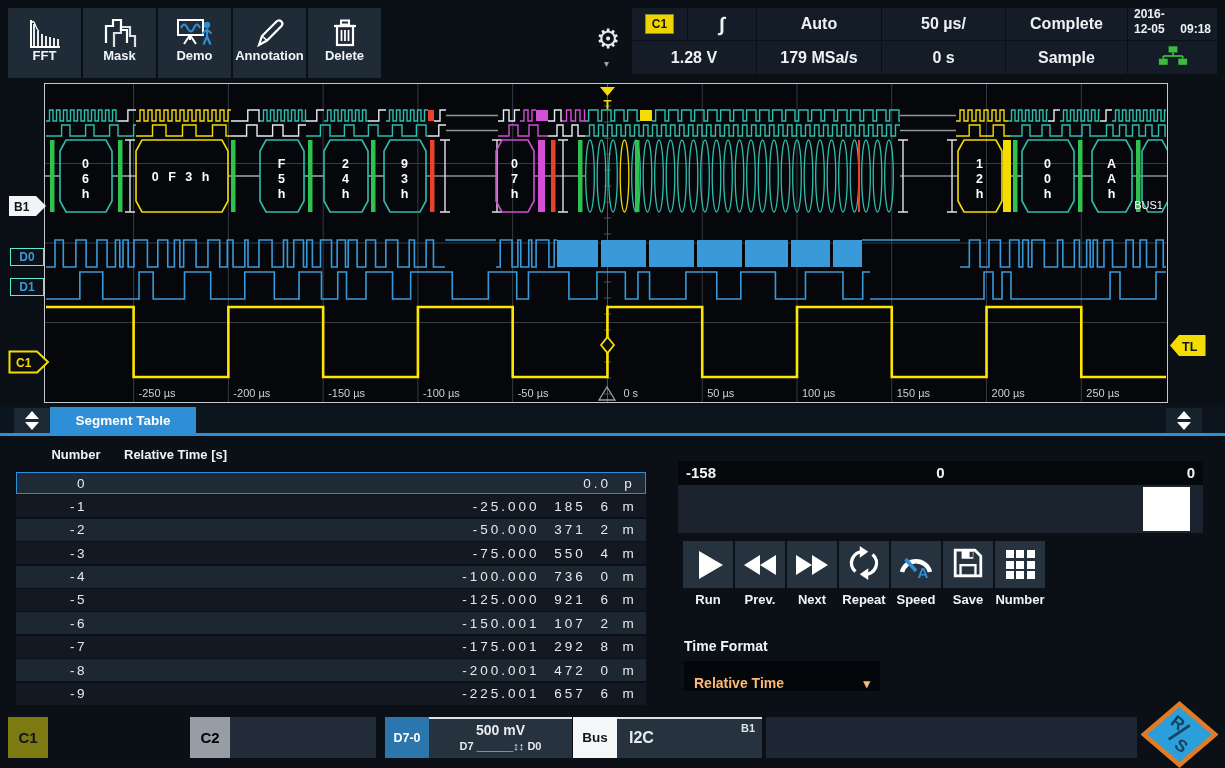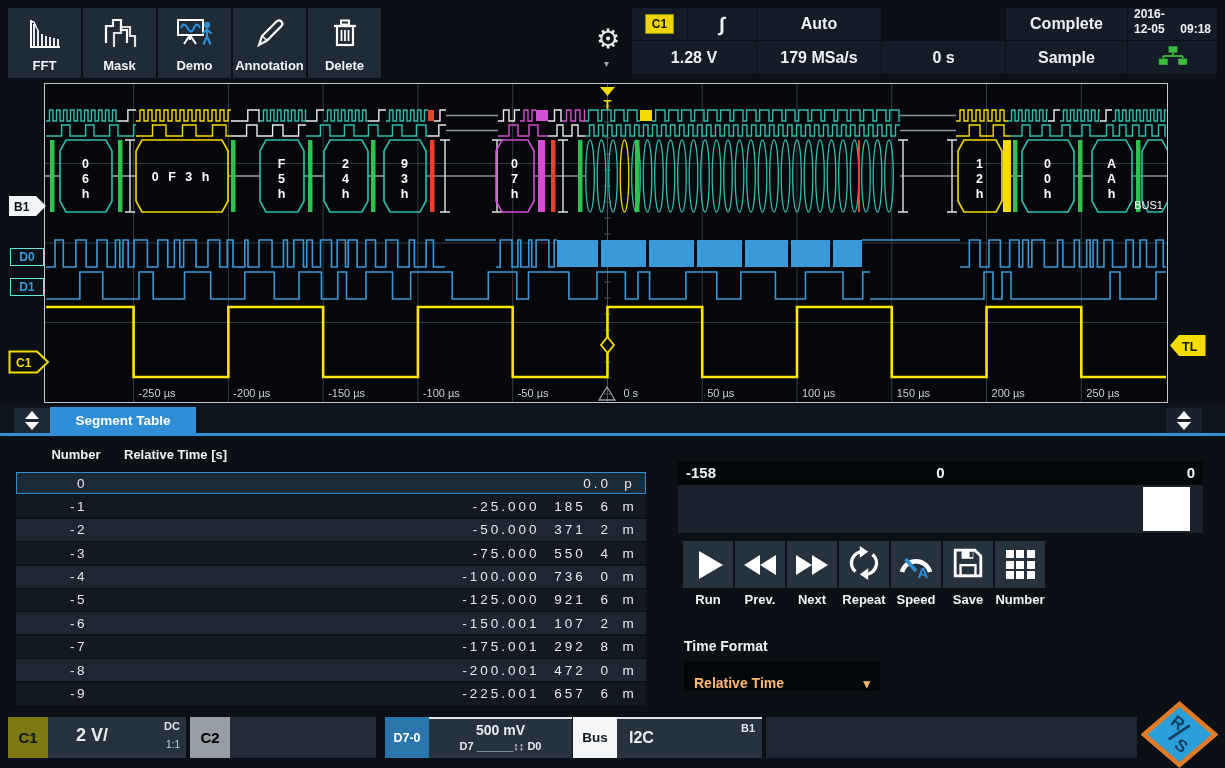--- a/index.html
+++ b/index.html
@@ -1,20 +1,20 @@
 <!DOCTYPE html>
 <html><head>
 <meta charset="utf-8">
 <style>
   html,body{margin:0;padding:0}
   body{width:1225px;height:768px;position:relative;background:#0b1016;overflow:hidden;
        font-family:"Liberation Sans",sans-serif;color:#e8ecef;-webkit-font-smoothing:antialiased}
   .abs{position:absolute}
   
-  .tbtn{position:absolute;top:8px;width:73px;height:70px;background:#1f2b37;display:flex;flex-direction:column;align-items:center;justify-content:flex-end;padding-bottom:5px;box-sizing:border-box;cursor:pointer}
+  .tbtn{position:absolute;top:8px;width:73px;height:70px;background:#1f2b37;display:flex;flex-direction:column;align-items:center;justify-content:flex-end;padding-bottom:15px;box-sizing:border-box;cursor:pointer}
   .tbtn .ic{position:absolute;top:8px;left:50%;transform:translateX(-50%)}
   .tlbl{font-size:13px;font-weight:700;color:#f2f5f7}
   .gear{position:absolute;left:596px;top:26px;font-size:27px;color:#e8ecef;cursor:pointer;line-height:1}
   .gearcaret{position:absolute;left:604px;top:58px;font-size:10px;color:#9aa4ae;cursor:pointer}
   .sgrid{position:absolute;left:632px;top:8px;width:585px;height:66px;background:#0b1016}
   .scell{position:absolute;background:#141d27;display:flex;align-items:center;justify-content:center;font-size:16px;font-weight:600;color:#eef1f4;box-sizing:border-box}
   .c1badge{background:#f0d400;color:#10151a;font-weight:700;font-size:12px;padding:2px 6px;border:1px solid #8a8a20}
   .datecell{flex-direction:row;align-items:flex-end;justify-content:flex-start;padding:3px 6px;font-size:12px;font-weight:600;line-height:1.25}
   
   .scopeborder{position:absolute;left:44px;top:83px;width:1124px;height:320px;border:1px solid #c2c8ce;box-sizing:border-box;background:#05070a}
@@ -126,20 +126,21 @@
   <div class="gearcaret">▾</div>
 
   <div class="sgrid">
     <div class="scell" style="left:0;top:0;width:55px;height:32px">
       <span class="c1badge">C1</span>
     </div>
     <div class="scell" style="left:56px;top:0;width:68px;height:32px">
       <span style="font-size:20px">∫</span>
     </div>
     <div class="scell" style="left:125px;top:0;width:124px;height:32px">Auto</div>
+    <div class="scell" style="left:250px;top:0;width:123px;height:32px">50 µs/</div>
     <div class="scell" style="left:374px;top:0;width:121px;height:32px">Complete</div>
     <div class="scell" style="left:0;top:33px;width:124px;height:33px">1.28 V</div>
     <div class="scell" style="left:125px;top:33px;width:124px;height:33px">179 MSa/s</div>
     <div class="scell" style="left:250px;top:33px;width:123px;height:33px">0 s</div>
     <div class="scell" style="left:374px;top:33px;width:121px;height:33px">Sample</div>
     <div class="scell datecell" style="left:496px;top:0;width:89px;height:32px">
       <span>2016-12-05</span>
       <span>09:18</span>
     </div>
     <div class="scell" style="left:496px;top:33px;width:89px;height:33px">
@@ -506,25 +507,20 @@
 <div class="plbl" style="left:994px">Number</div>
 
 <div class="tflabel">Time Format</div>
 <div class="dropdown">
   <span>Relative Time</span>
   <span class="caret">▾</span>
 </div>
 
 <div class="bwidget" style="left:8px;width:178px">
   <div class="badge abs" style="left:0;width:40px;background:#7d7913;color:#10151a;font-size:15px">C1</div>
-  <div class="bbody" style="left:40px;width:138px">
-    <span class="abs" style="left:28px;top:8px;font-size:18px;font-weight:700">2 V/</span>
-    <span class="abs" style="right:6px;top:3px;font-size:11px;font-weight:700;color:#dfe3e8">DC</span>
-    <span class="abs" style="right:6px;top:22px;font-size:10px;color:#cfd5db">1:1</span>
-  </div>
 </div>
 <div class="bwidget" style="left:190px;width:186px">
   <div class="badge abs" style="left:0;width:40px;background:#969da5;color:#000000;font-size:15px">C2</div>
   <div class="bbody" style="left:40px;width:146px;background:#212c38"></div>
 </div>
 <div class="bwidget" style="left:385px;width:187px">
   <div class="badge abs" style="left:0;width:44px;background:#2b77ad;color:#fff;font-size:12.5px">D7-0</div>
   <div class="bbody" style="left:44px;width:143px;border-top:2px solid #dfe3e8">
     <span class="abs" style="left:0;right:0;top:3px;text-align:center;font-size:14px;font-weight:700">500 mV</span>
     <span class="abs" style="left:0;right:0;top:21px;text-align:center;font-size:11px;font-weight:700;color:#e6eaee">D7 ______↕↕ D0</span>

